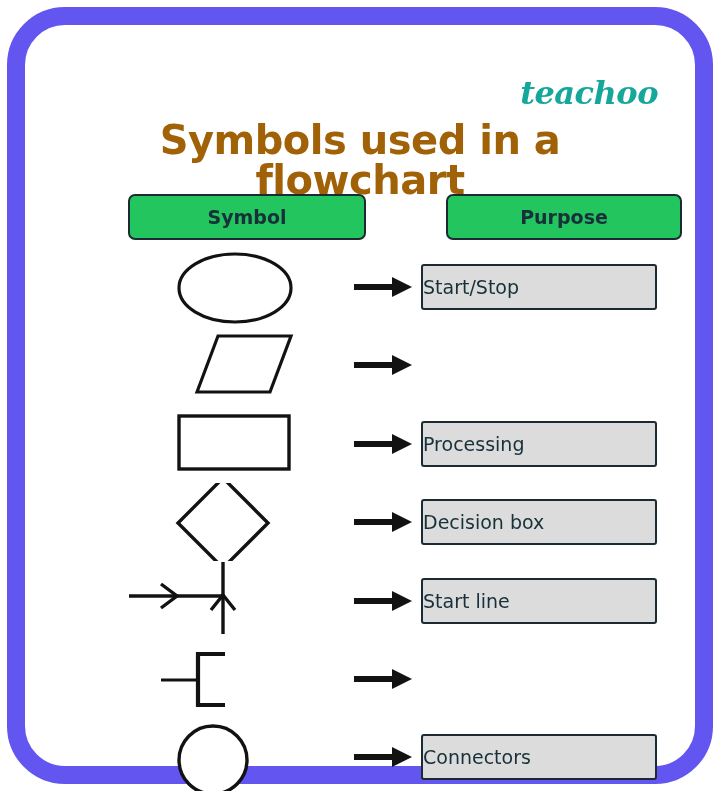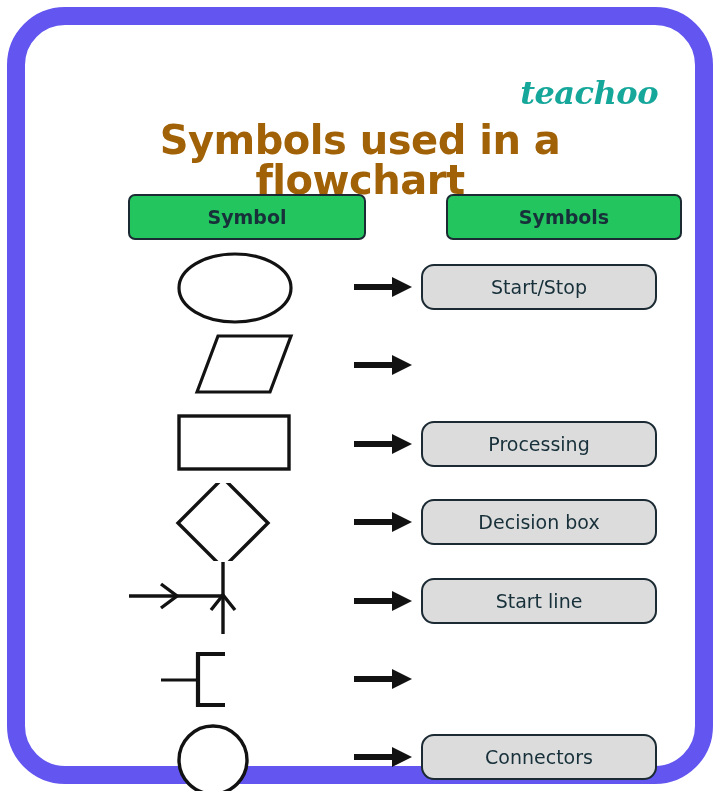--- a/index.html
+++ b/index.html
@@ -124,45 +124,45 @@
   
   .purpose {
     position: absolute;
     left: 371px;
     top: 16px;
     width: 236px;
     height: 46px;
     box-sizing: border-box;
     background: #dcdcdc;
     border: 2.5px solid #1b2a33;
-    border-radius: 13px;
+    border-radius: 3px;
     display: flex;
     align-items: center;
-    justify-content: center;
+    justify-content: flex-start;
     font-family: "DejaVu Sans", sans-serif;
     font-size: 19px;
     color: #17303a;
   }
 </style>
 </head>
 <body>
 
 <div id="root">
   <div class="frame">
     <div class="card">
 
       <div class="logo">teachoo</div>
 
       <div class="title">Symbols used in a flowchart</div>
 
       <div class="hdr" id="hdr-symbol">
         <span>Symbol</span>
       </div>
       <div class="hdr" id="hdr-purpose">
-        <span>Symbols</span>
+        <span>Purpose</span>
       </div>
 
       <div class="row" style="top:198px">
         <div class="sym-cell">
           <svg width="260" height="78" viewBox="0 0 260 78">
             <ellipse cx="130" cy="40" rx="56" ry="34" fill="#ffffff" stroke="#121212" stroke-width="3.2"></ellipse>
           </svg>
         </div>
         <div class="arrow-cell">
           <svg width="62" height="26" viewBox="0 0 62 26">

